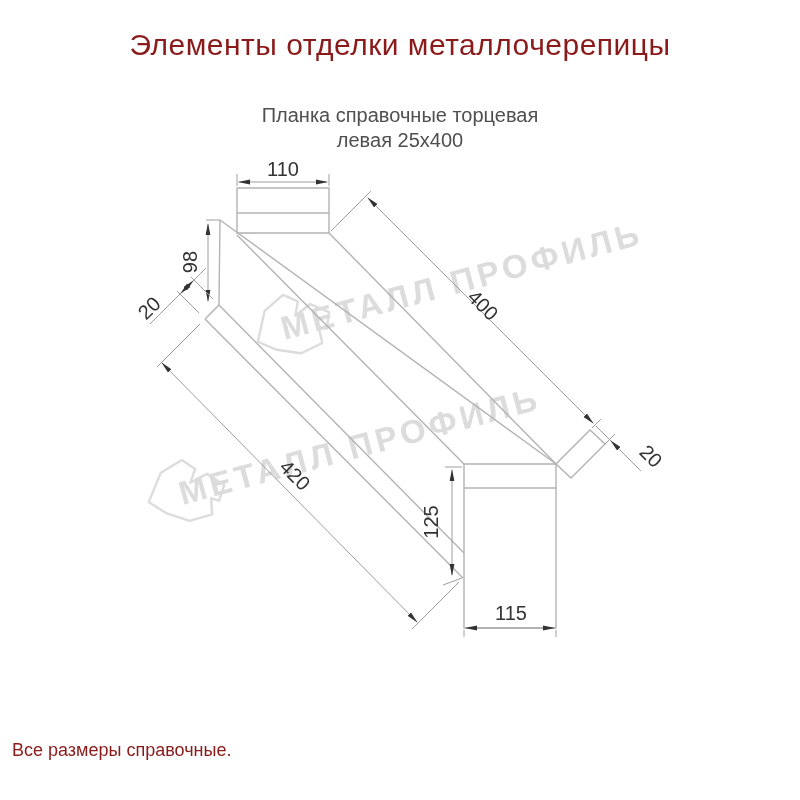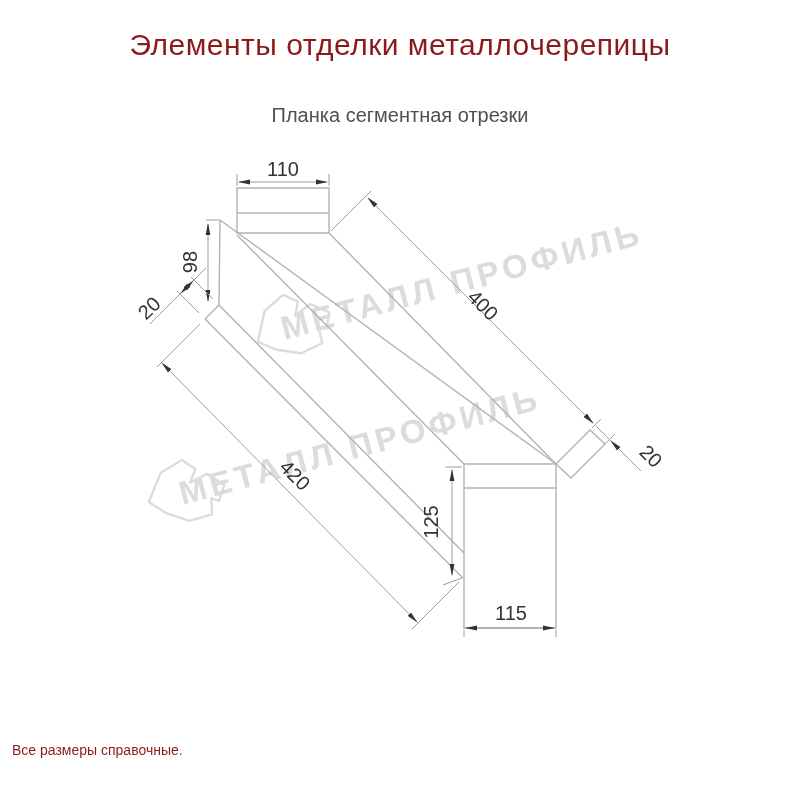--- a/index.html
+++ b/index.html
@@ -8,38 +8,39 @@
     --watermark:#dcdcdc;
   }
   html,body{margin:0;padding:0;}
   body{width:800px;height:800px;background:#ffffff;position:relative;
        font-family:"Liberation Sans", sans-serif;overflow:hidden;}
   .page-title{position:absolute;top:28px;left:0;width:800px;text-align:center;
        font-size:30px;font-weight:400;color:var(--accent-title);letter-spacing:0.5px;}
   .subtitle{position:absolute;top:103px;left:0;width:800px;text-align:center;
        font-size:20px;line-height:25px;color:var(--subtitle-text);}
   .drawing-svg{position:absolute;left:0;top:0;}
-  .footer{position:absolute;left:12px;top:740px;font-size:14px;line-height:20px;
+  .footer{position:absolute;left:12px;top:740px;font-size:18px;line-height:20px;
        color:var(--footer-text);}
   
   .edge{stroke:var(--drawing-line);stroke-width:1.4;fill:none;}
   .dim{stroke:var(--dimension-line);stroke-width:1;fill:none;}
   .dimtext{fill:var(--dimension-text);font-size:20px;font-family:"Liberation Sans",sans-serif;}
   .wmtext{fill:var(--watermark);font-size:33px;letter-spacing:4px;
           font-family:"Liberation Sans",sans-serif;font-weight:700;}
   .wmlogo{stroke:var(--watermark);stroke-width:2.4;fill:none;stroke-linejoin:round;}
   #arr path{fill:var(--dimension-text);}
 </style>
 </head>
 <body>
 
 <div class="page-title">Элементы отделки металлочерепицы</div>
 
 <div class="subtitle">
-  <div>Планка сегментная отрезки</div>
+  <div>Планка справочные торцевая</div>
+  <div>левая 25х400</div>
 </div>
 
 <svg class="drawing-svg" width="800" height="800" viewBox="0 0 800 800">
   <defs>
     <marker id="arr" markerUnits="userSpaceOnUse" markerWidth="12" markerHeight="6" viewBox="0 0 12 6" refX="11" refY="3" orient="auto-start-reverse">
       <path d="M0,0.6 L12,3 L0,5.4 z"></path>
     </marker>
   </defs>
 
   <g>

